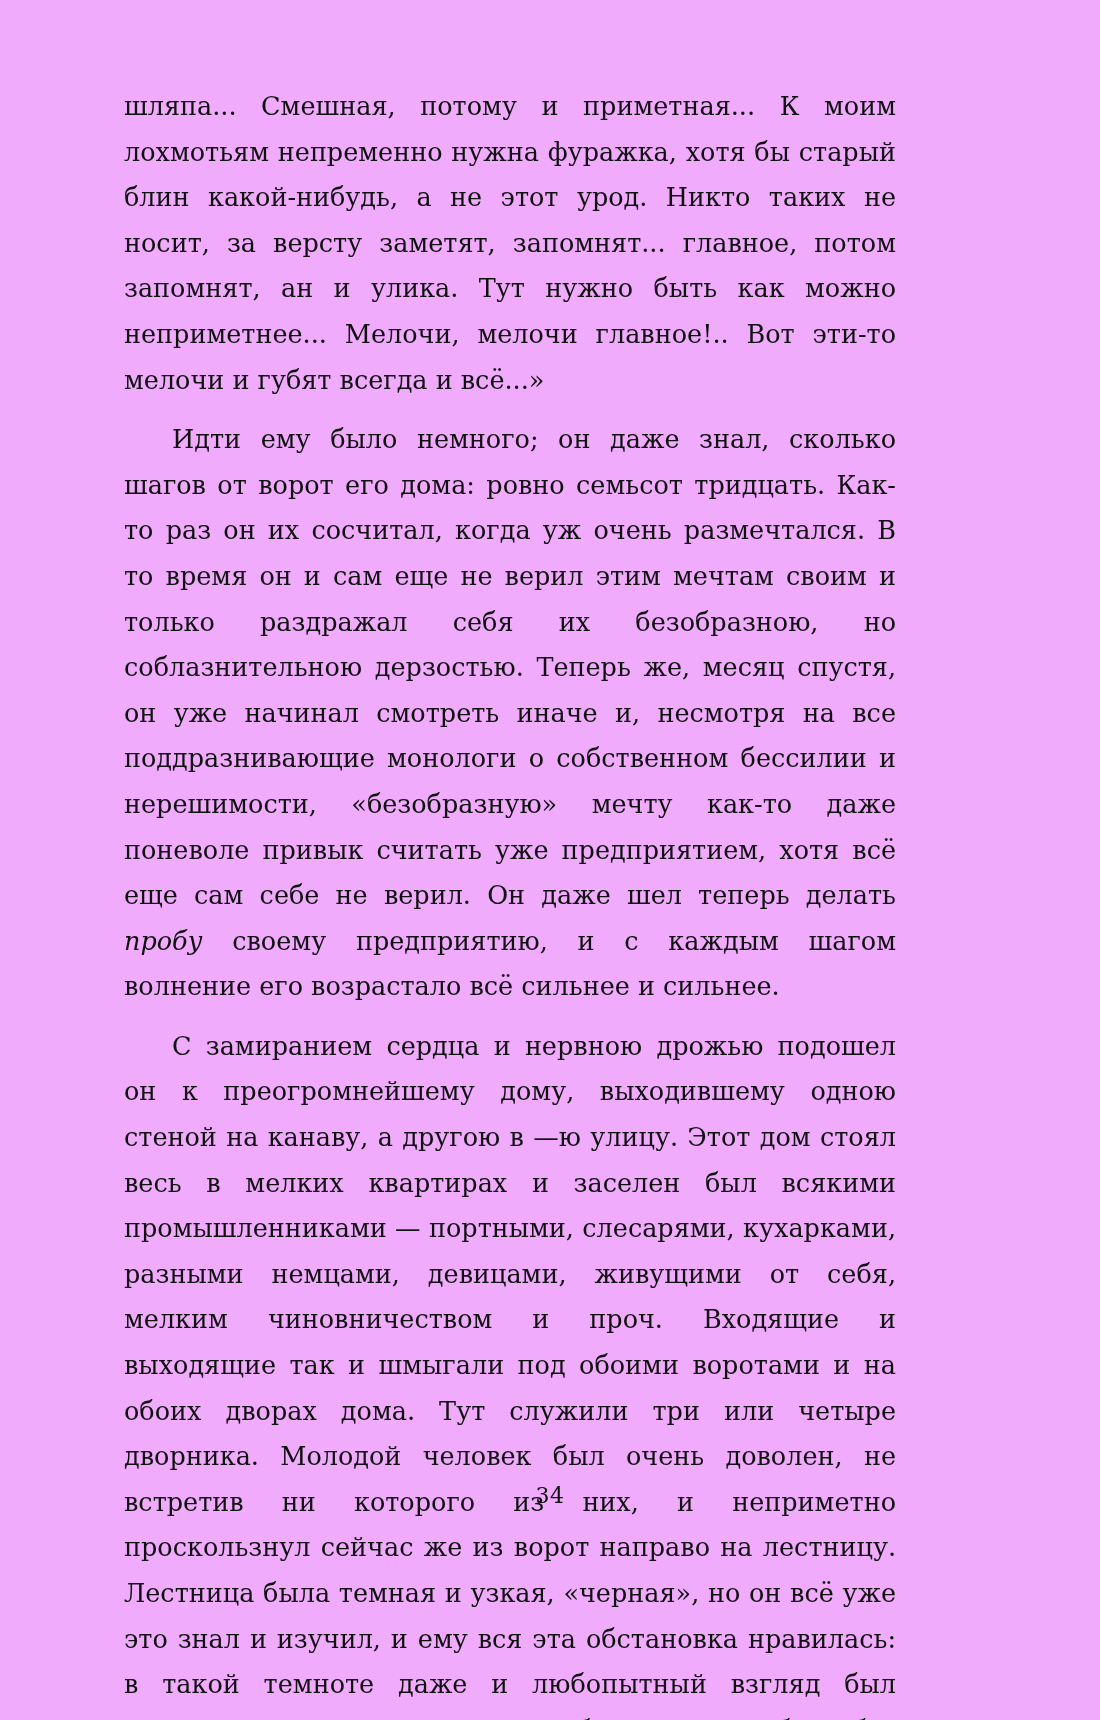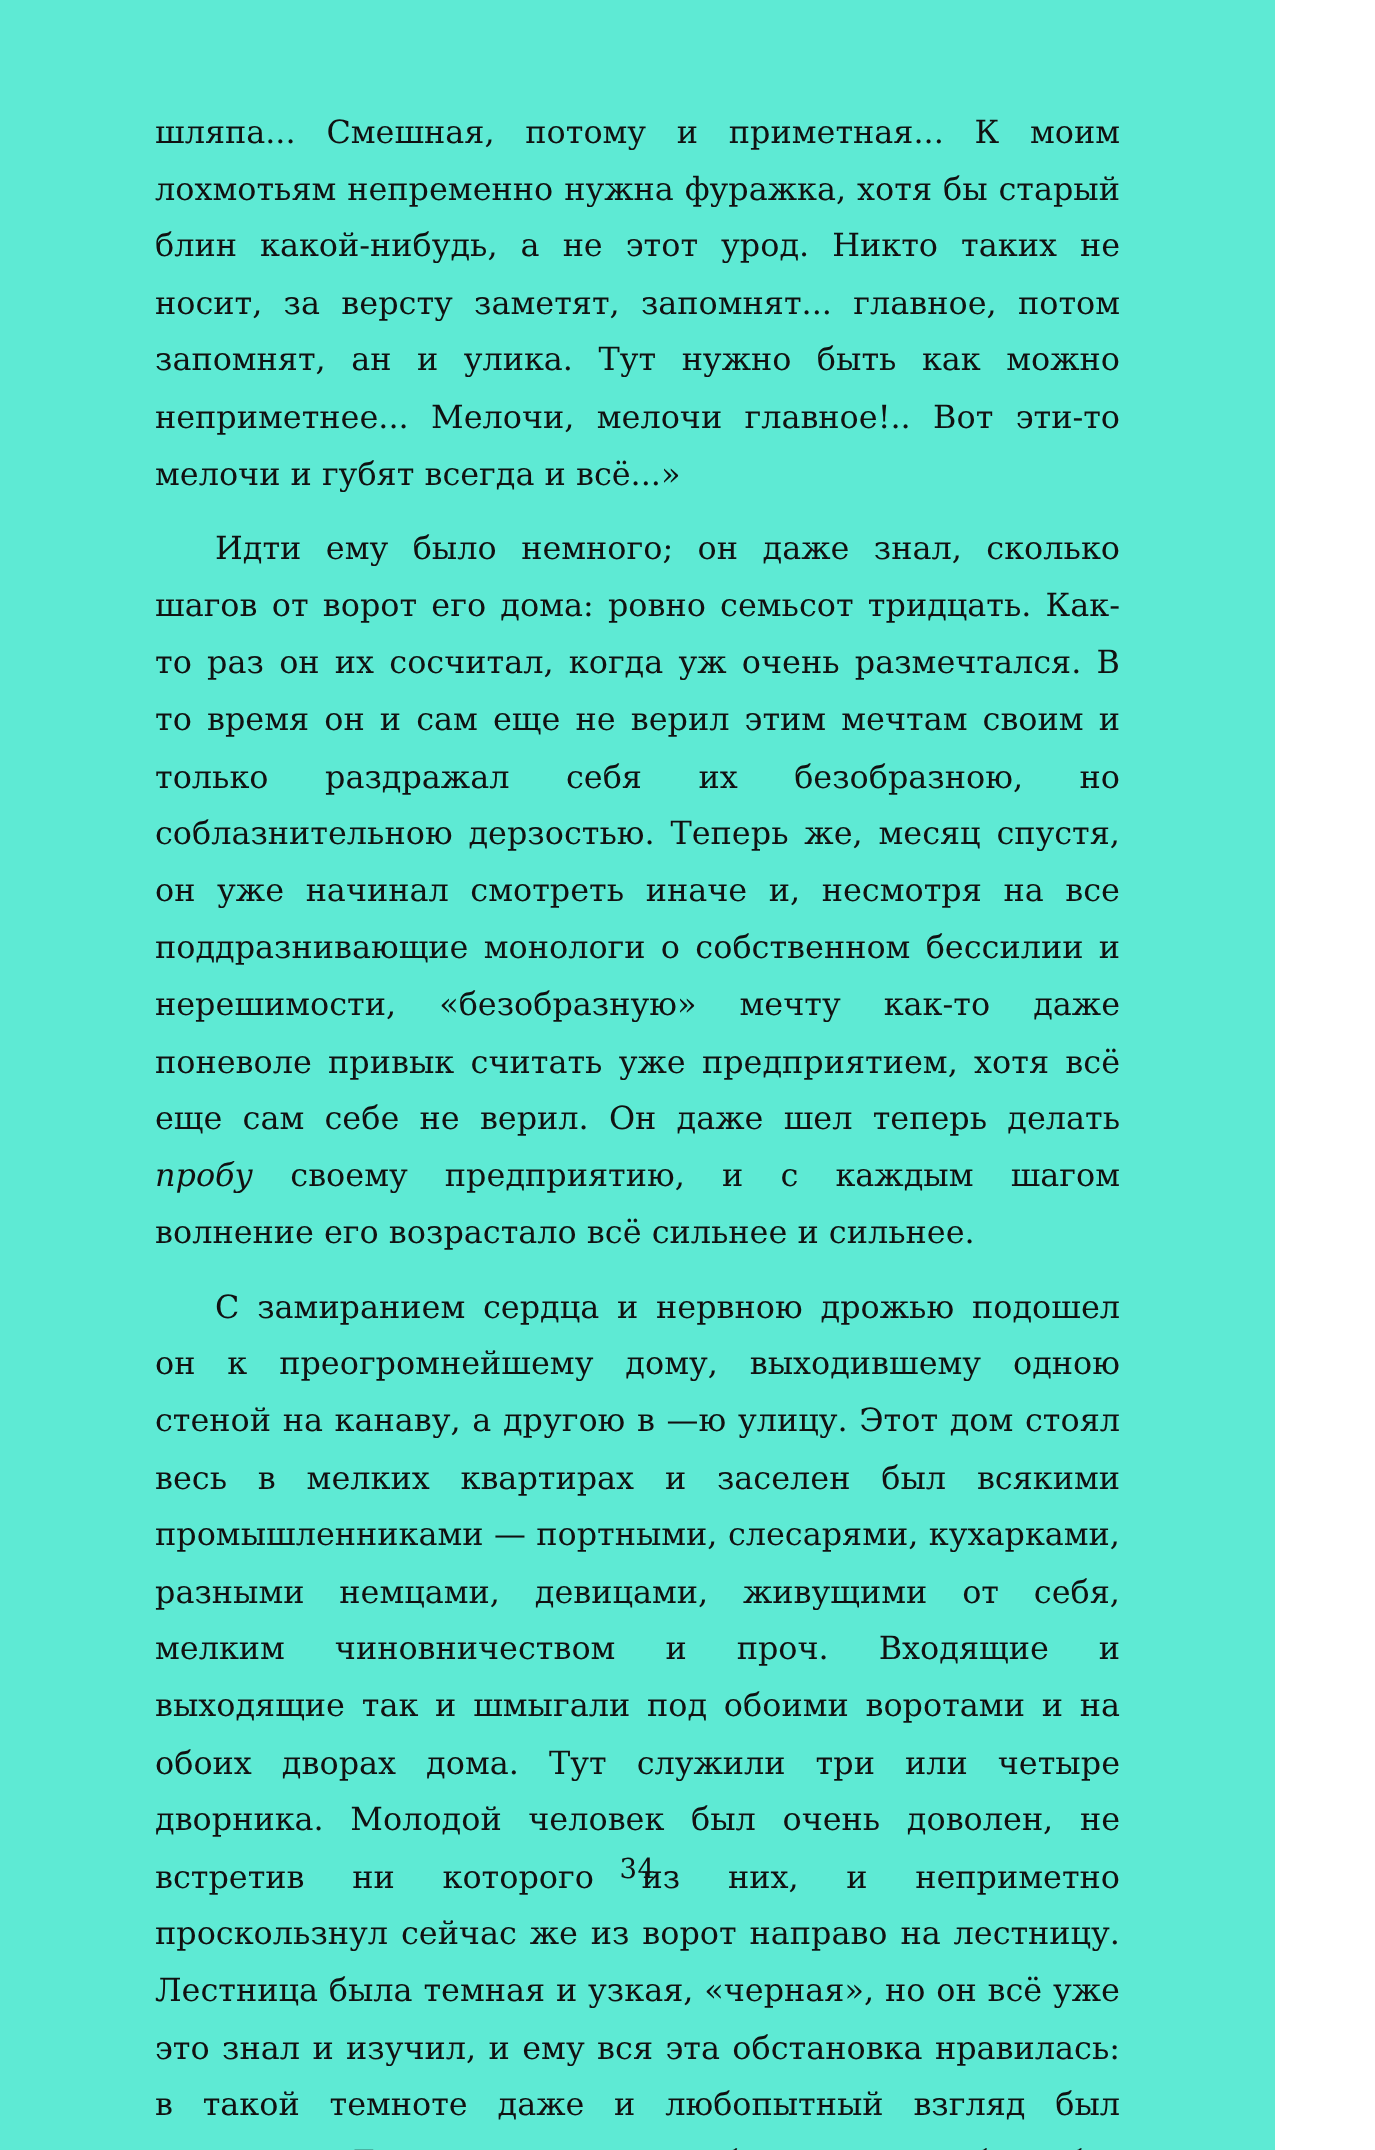--- a/index.html
+++ b/index.html
@@ -2,23 +2,23 @@
 <html><head>
 <meta charset="utf-8">
 <style>
   html, body {
     margin: 0;
     padding: 0;
     background: #ffffff;
   }
   .page {
     position: relative;
-    width: 1020px;
+    width: 1100px;
     height: 1720px;
-    background: #5eead4;
+    background: #f0abfc;
     box-sizing: border-box;
     overflow: hidden;
   }
   .text-block {
     position: absolute;
     left: 124px;
     top: 84px;
     width: 772px;
     font-family: "DejaVu Serif", "Liberation Serif", serif;
     font-size: 25.5px;

